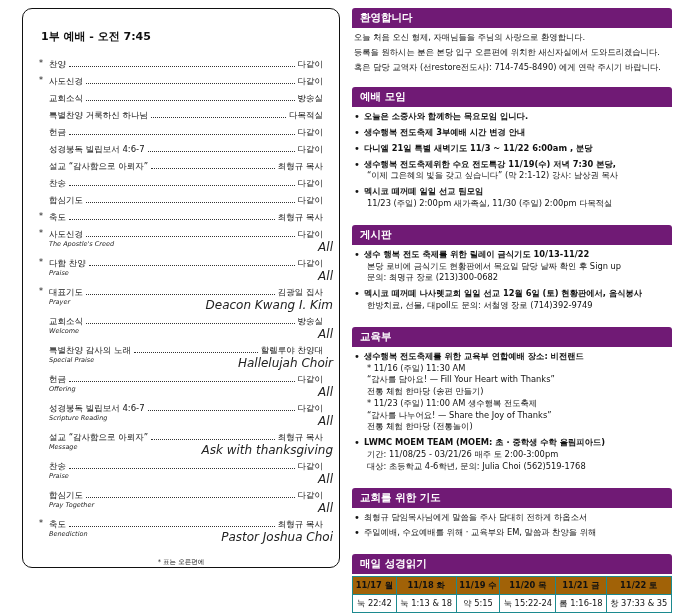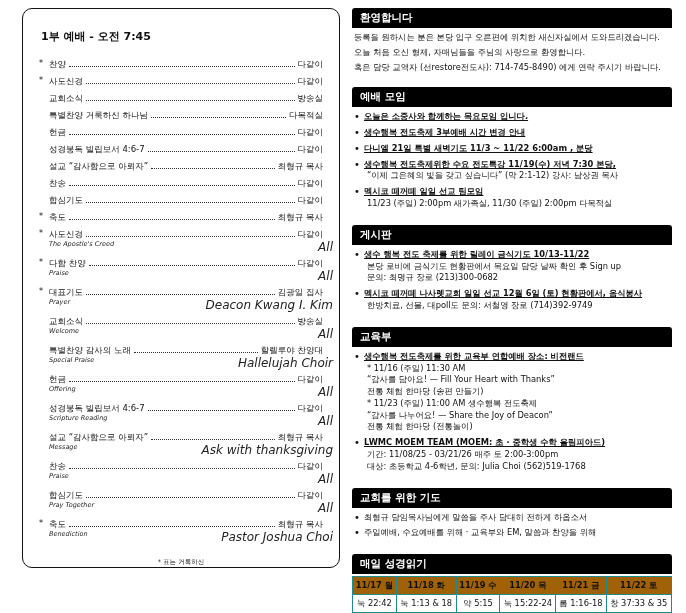--- a/index.html
+++ b/index.html
@@ -30,31 +30,31 @@
   .sub .en{font-size:6.5px;font-style:italic;color:#222;white-space:nowrap;}
   .sub .spacer{flex:1 1 auto;}
   .sub .enr{font-size:12px;font-style:italic;color:#222;white-space:nowrap;}
   .item{margin-bottom:5px;}
   .item.tight{margin-bottom:2px;}
   .footnote{text-align:center;font-size:6.5px;margin-top:14px;}
 
   
   .right{position:absolute;left:352px;top:8px;width:320px;}
   .sec-head{
-    background:#000000;color:#fff;font-size:10.5px;font-weight:bold;
+    background:#701a75;color:#fff;font-size:10.5px;font-weight:bold;
     padding:3px 8px;border-radius:3px 3px 0 0;margin-top:9px;
   }
   .sec-head.first{margin-top:0;}
   .sec-body{font-size:8.3px;line-height:1.42;padding:4px 2px 2px 2px;}
   .sec-body p{margin:0 0 3px 0;}
   ul.bul{margin:0;padding:0;list-style:none;}
   ul.bul>li{position:relative;padding-left:10px;margin-bottom:4px;}
   ul.bul>li:before{content:"•";position:absolute;left:0;top:-1px;font-size:10px;}
   .ind{display:block;padding-left:3px;}
-  .b{font-weight:bold;text-decoration:underline;}
+  .b{font-weight:bold;}
 
   
   .bible{width:320px;border-collapse:collapse;margin-top:2px;}
   .bible td{
     border:1px solid #1c8a8f;
     font-size:8.3px;text-align:center;padding:3px 1px;
   }
   .bible tr.hd td{background:#a16207;font-weight:bold;}
 </style>
 </head>
@@ -286,29 +286,29 @@
           <span class="who">최형규 목사</span>
         </div>
         <div class="sub">
           <span class="en">Benediction</span>
           <span class="spacer"></span>
           <span class="enr">Pastor Joshua Choi</span>
         </div>
       </div>
     </div>
 
-    <div class="footnote">* 표는 거룩하신</div>
+    <div class="footnote">* 표는 오른편에</div>
   </div>
 
   <div class="right">
 
     <div class="sec-head first">환영합니다</div>
     <div class="sec-body">
+      <p>오늘 처음 오신 형제, 자매님들을 주님의 사랑으로 환영합니다.</p>
       <p>등록을 원하시는 분은 본당 입구 오른편에 위치한 새신자실에서 도와드리겠습니다.</p>
-      <p>오늘 처음 오신 형제, 자매님들을 주님의 사랑으로 환영합니다.</p>
       <p>혹은 담당 교역자 (선restore전도사): 714-745-8490) 에게 연락 주시기 바랍니다.</p>
     </div>
 
     <div class="sec-head">예배 모임</div>
     <div class="sec-body">
       <ul class="bul">
         <li>
           <span class="b">오늘은 소중사와 함께하는 목요모임 입니다.</span>
         </li>
         <li>
@@ -345,21 +345,21 @@
 
     <div class="sec-head">교육부</div>
     <div class="sec-body">
       <ul class="bul">
         <li>
           <span class="b">생수행복 전도축제를 위한 교육부 연합예배  장소: 비전랜드</span>
           <span class="ind">* 11/16 (주일) 11:30 AM</span>
           <span class="ind">“감사를 담아요! — Fill Your Heart with Thanks”</span>
           <span class="ind">전통 체험 한마당 (송편 만들기)</span>
           <span class="ind">* 11/23 (주일) 11:00 AM 생수행복 전도축제</span>
-          <span class="ind">“감사를 나누어요! — Share the Joy of Deacon”</span>
+          <span class="ind">“감사를 나누어요! — Share the Joy of Thanks”</span>
           <span class="ind">전통 체험 한마당 (전통놀이)</span>
         </li>
         <li>
           <span class="b">LWMC MOEM TEAM (MOEM: 초 · 중학생 수학 올림피아드)</span>
           <span class="ind">기간: 11/08/25 - 03/21/26  매주 토 2:00-3:00pm</span>
           <span class="ind">대상: 초등학교 4-6학년, 문의: Julia Choi (562)519-1768</span>
         </li>
       </ul>
     </div>
 

